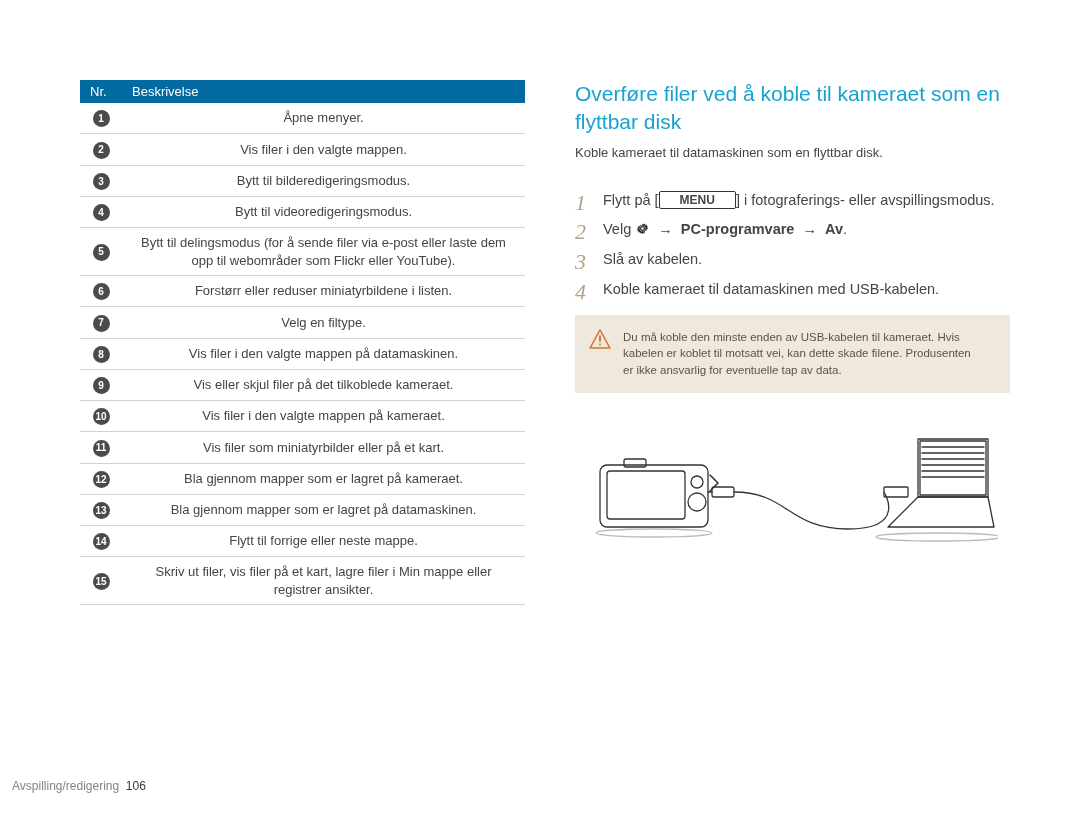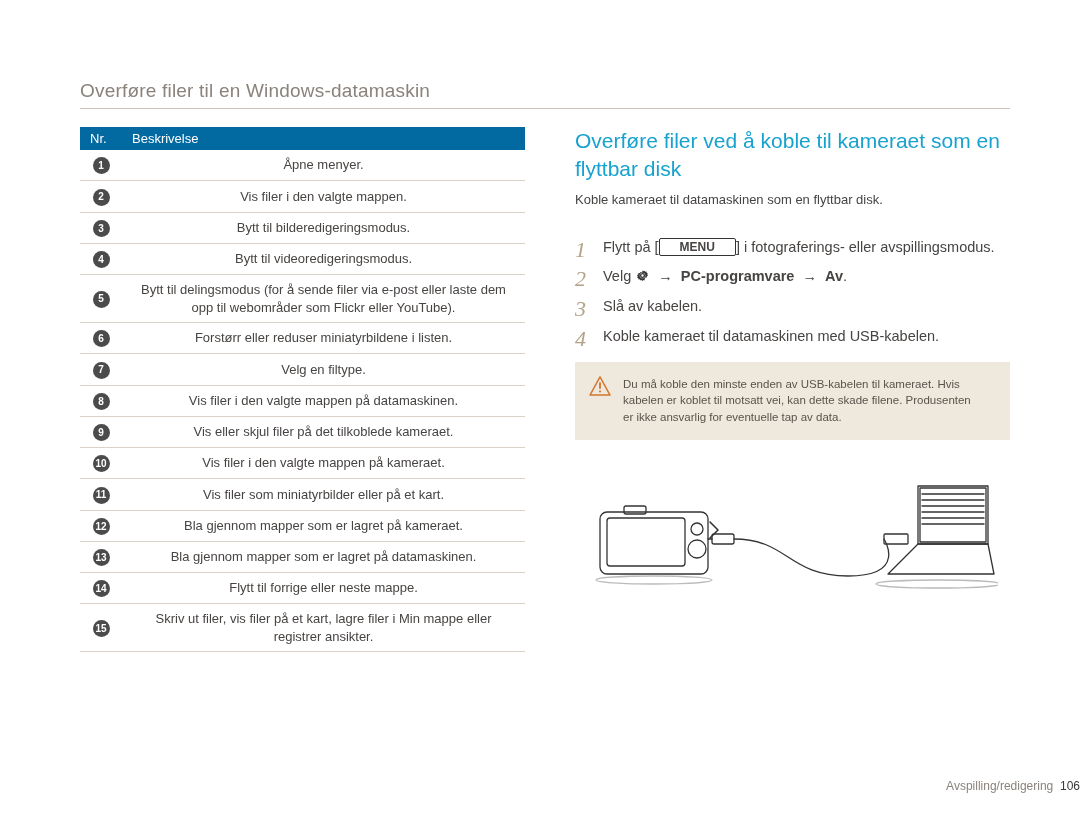--- a/index.html
+++ b/index.html
@@ -30,28 +30,27 @@
   .arrow { font-weight: 400; margin: 0 4px; }
   b.k { font-weight: 700; margin-top: 26px; }
 
   .note { background: #efe8dc; padding: 14px 32px 14px 48px; font-size: 11.5px; line-height: 1.45; color: #5a534c; position: relative; margin-top: 14px; margin-bottom: 26px; }
   .warn-icon { position: absolute; left: 14px; top: 14px; }
   .warn-icon svg { width: 22px; height: 20px; }
 
   .illus { display: flex; justify-content: center; }
   .illus svg { width: 410px; height: 140px; }
 
-  .footer { position: absolute; bottom: 22px; left: 0; width: 100%; text-align: right; font-size: 12px; color: #8a837c; padding-left: 12px; }
+  .footer { position: absolute; bottom: 22px; left: 0; width: 100%; text-align: left; font-size: 12px; color: #8a837c; padding-left: 12px; }
   .footer .pg { color: #3a3a3a; }
 </style>
 </head>
 <body>
 
 <div class="page">
-  <div class="page-title">Overføre filer til en Windows-datamaskin</div>
 
   <div class="columns">
     <div class="left">
       <table>
         <thead>
           <tr>
             <th>Nr.</th>
             <th>Beskrivelse</th>
           </tr>
         </thead>

